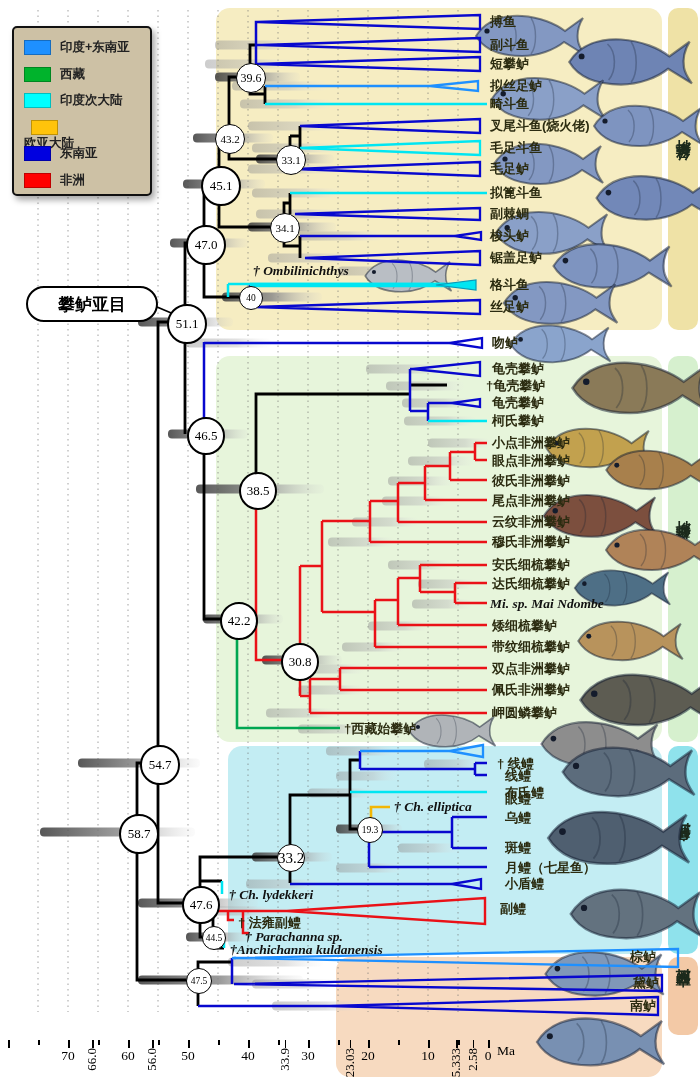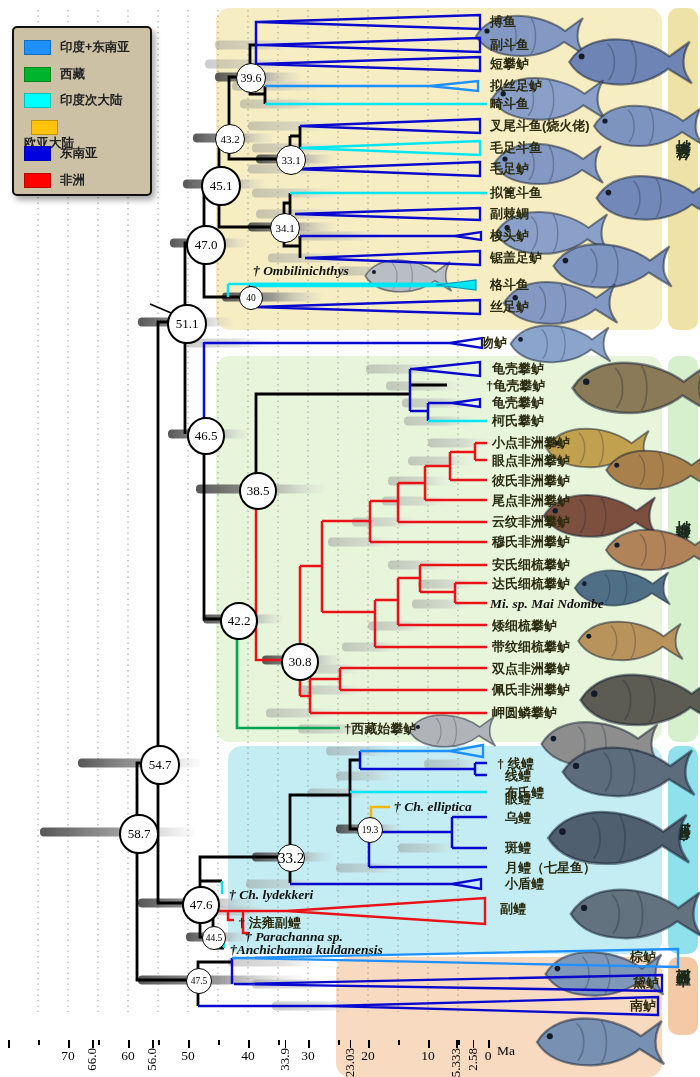--- a/index.html
+++ b/index.html
@@ -243,20 +243,23 @@
           <span class="leg-sw" style="background: rgb(0, 0, 224);"></span>
           <span class="leg-lab">东南亚</span>
         </div>
         <div class="leg-item" style="top: 144.5px;">
           <span class="leg-sw" style="background: rgb(255, 0, 0);"></span>
           <span class="leg-lab">非洲</span>
         </div>
       </div>
     </div>
 
+  <div id="callout">
+      <span>攀鲈亚目</span>
+    </div>
 
   <div id="ticks">
       <div class="tick" style="left: 8px; top: 1040px; height: 8px;"></div>
       <div class="ticklab" style="left: 8px; top: 1048px; margin-top: 44px;">80</div>
       <div class="tick" style="left: 68px; top: 1040px; height: 8px;"></div>
       <div class="ticklab" style="left: 68px; top: 1048px;">70</div>
       <div class="tick" style="left: 128px; top: 1040px; height: 8px;"></div>
       <div class="ticklab" style="left: 128px; top: 1048px;">60</div>
       <div class="tick" style="left: 188px; top: 1040px; height: 8px;"></div>
       <div class="ticklab" style="left: 188px; top: 1048px;">50</div>
@@ -302,21 +305,21 @@
       <span class="taxon" style="left: 490px; top: 117px;">叉尾斗鱼(烧火佬)</span>
       <span class="taxon" style="left: 490px; top: 139px;">毛足斗鱼</span>
       <span class="taxon" style="left: 490px; top: 160px;">毛足鲈</span>
       <span class="taxon" style="left: 490px; top: 184px;">拟篦斗鱼</span>
       <span class="taxon" style="left: 490px; top: 205px;">副棘鲷</span>
       <span class="taxon" style="left: 490px; top: 227px;">梭头鲈</span>
       <span class="taxon" style="left: 490px; top: 249px;">锯盖足鲈</span>
       <span class="taxon latin" style="left: 253px; top: 262px;">† Ombilinichthys</span>
       <span class="taxon" style="left: 490px; top: 276px;">格斗鱼</span>
       <span class="taxon" style="left: 490px; top: 298px;">丝足鲈</span>
-      <span class="taxon" style="left: 481px; top: 334px;">吻鲈</span>
+      <span class="taxon" style="left: 492px; top: 334px;">吻鲈</span>
       <span class="taxon" style="left: 492px; top: 360px;">龟壳攀鲈</span>
       <span class="taxon" style="left: 486px; top: 377px;">†龟壳攀鲈</span>
       <span class="taxon" style="left: 492px; top: 394px;">龟壳攀鲈</span>
       <span class="taxon" style="left: 492px; top: 412px;">柯氏攀鲈</span>
       <span class="taxon" style="left: 492px; top: 434px;">小点非洲攀鲈</span>
       <span class="taxon" style="left: 492px; top: 452px;">眼点非洲攀鲈</span>
       <span class="taxon" style="left: 492px; top: 472px;">彼氏非洲攀鲈</span>
       <span class="taxon" style="left: 492px; top: 492px;">尾点非洲攀鲈</span>
       <span class="taxon" style="left: 492px; top: 513px;">云纹非洲攀鲈</span>
       <span class="taxon" style="left: 492px; top: 533px;">穆氏非洲攀鲈</span>

